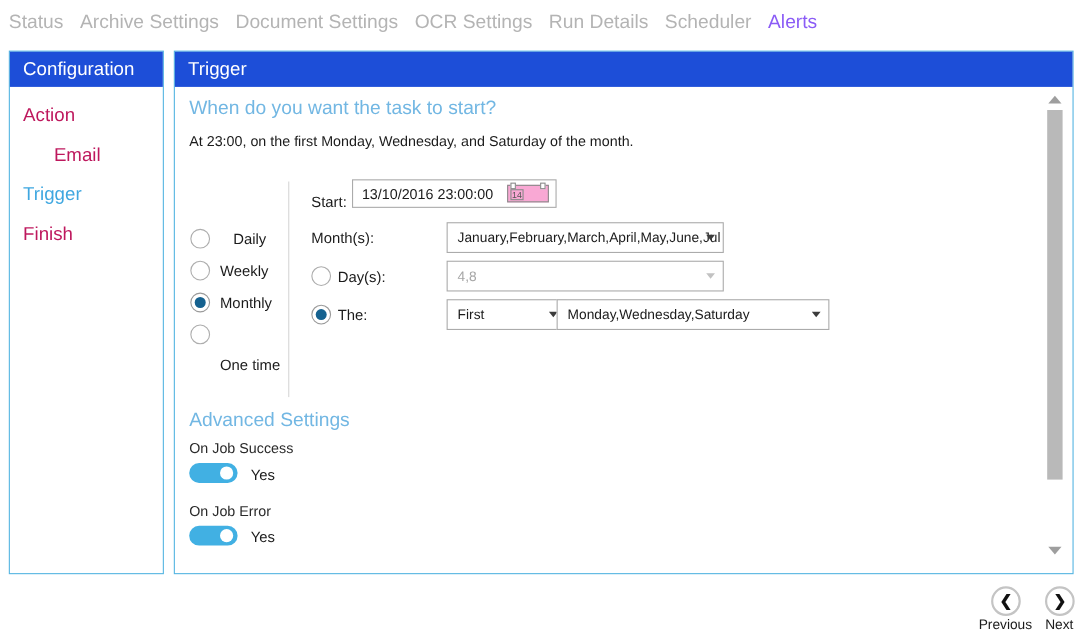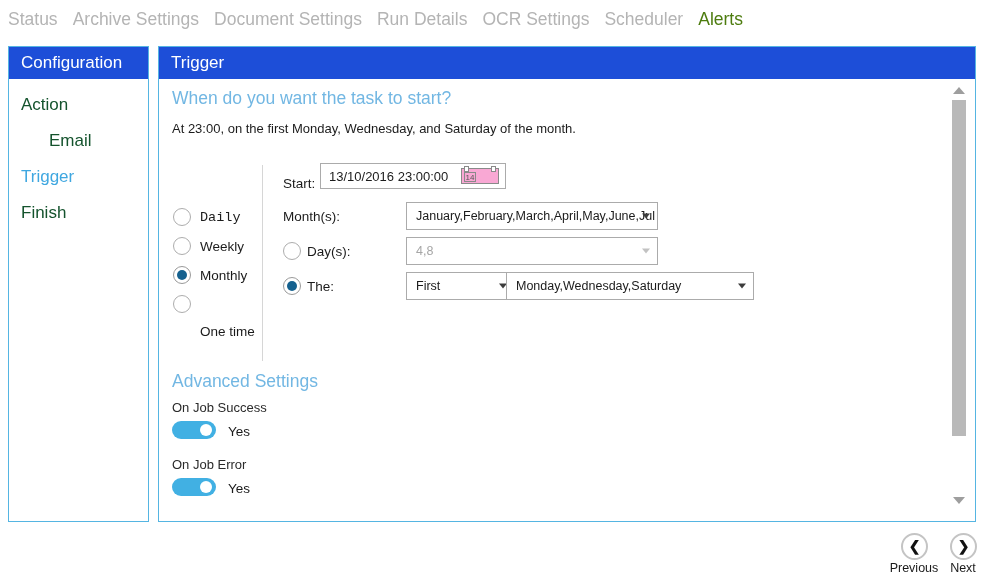--- a/index.html
+++ b/index.html
@@ -2,31 +2,31 @@
 <html><head>
 <meta charset="utf-8">
 <style>
   * { margin:0; padding:0; box-sizing:border-box; }
   body { background:#fff; font-family:"Liberation Sans", sans-serif; }
   #app { position:relative; width:987px; height:579px; background:#fff; overflow:hidden; }
 
   
   .tabbar { position:absolute; left:8px; top:4px; display:flex; gap:15px; }
   .tab { font-size:17.5px; color:#b4b4b4; line-height:30px; cursor:default; white-space:nowrap; }
-  .tab.active { color:#4d7c0f; }
+  .tab.active { color:#8b5cf6; }
 
   
   .sidebar { position:absolute; left:8px; top:46px; width:141px; height:476px;
              border:1px solid #55b5e2; background:#fff; }
   .mainpanel { position:absolute; left:158px; top:46px; width:818px; height:476px;
                border:1px solid #55b5e2; background:#fff; }
   .panel-header { height:32px; background:#1d4ed8; color:#fff; font-size:17px;
                   line-height:32px; padding-left:12px; }
 
-  .side-item { font-size:17px; color:#14532d; line-height:36px; padding-left:12px; cursor:default; }
+  .side-item { font-size:17px; color:#be185d; line-height:36px; padding-left:12px; cursor:default; }
   .side-item.indent { padding-left:40px; }
   .side-item.active { color:#3fa7e0; }
   .side-items { padding-top:8px; }
 
   .heading { position:absolute; left:172px; top:88px; font-size:17.5px; color:#72b7e3; }
   .summary { position:absolute; left:172px; top:121px; font-size:13px; color:#1b1b1b; }
 
   
   .radio { width:18px; height:18px; border-radius:50%; border:1px solid #9a9a9a; background:#fff;
            position:absolute; }
@@ -85,22 +85,22 @@
 </style>
 </head>
 <body>
 
 <div id="app">
 
   <div class="tabbar">
     <div class="tab">Status</div>
     <div class="tab">Archive Settings</div>
     <div class="tab">Document Settings</div>
+    <div class="tab">OCR Settings</div>
     <div class="tab">Run Details</div>
-    <div class="tab">OCR Settings</div>
     <div class="tab">Scheduler</div>
     <div class="tab active">Alerts</div>
   </div>
 
   <div class="sidebar">
     <div class="panel-header">Configuration</div>
     <div class="side-items">
       <div class="side-item">Action</div>
       <div class="side-item indent">Email</div>
       <div class="side-item active">Trigger</div>
@@ -109,21 +109,21 @@
   </div>
 
   <div class="mainpanel">
     <div class="panel-header">Trigger</div>
   </div>
 
   <div class="heading">When do you want the task to start?</div>
   <div class="summary">At 23:00, on the first Monday, Wednesday, and Saturday of the month.</div>
 
   <div class="radio unsel" style="left:173px; top:208px;"></div>
-  <div class="rlabel" style="left:200px; top:210px;font-family:Liberation Mono, monospace;">Daily</div>
+  <div class="rlabel" style="left:212px; top:210px;">Daily</div>
 
   <div class="radio unsel" style="left:173px; top:237px;"></div>
   <div class="rlabel" style="left:200px; top:239px;">Weekly</div>
 
   <div class="radio sel" style="left:173px; top:266px;"></div>
   <div class="rlabel" style="left:200px; top:268px;">Monthly</div>
 
   <div class="radio unsel" style="left:173px; top:295px;"></div>
   <div class="rlabel" style="left:200px; top:309px;margin-top:15px;">One time</div>
 

